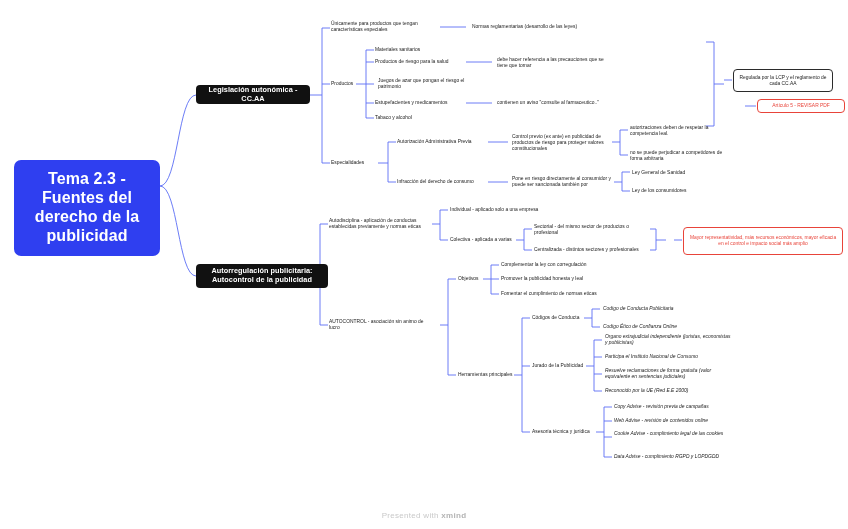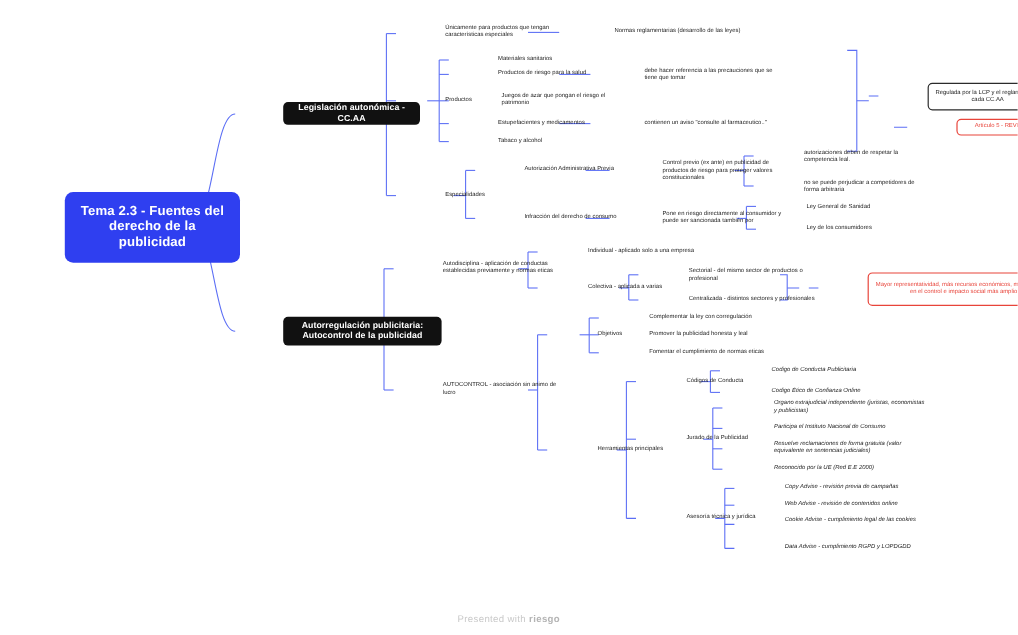--- a/index.html
+++ b/index.html
@@ -19,28 +19,27 @@
   svg.links {
     position: absolute;
     left: 0; top: 0;
     width: 848px; height: 529px;
     pointer-events: none;
   }
   .node {
     position: absolute;
     line-height: 1.18;
     white-space: pre-line;
-    margin-left: 40px;
   }
   
   .root {
     background: #2f3ff0;
     color: #ffffff;
     border-radius: 7px;
-    font-size: 11px;
+    font-size: 16px;
     font-weight: bold;
     text-align: center;
     padding: 10px 8px;
     letter-spacing: .1px;
   }
   
   .pill {
     background: #111111;
     color: #ffffff;
     border-radius: 4px;
@@ -261,15 +260,15 @@
   <div class="node txt it" style="left:605px; top:354px; width:140px;">Participa el Instituto Nacional de Consumo</div>
   <div class="node txt it" style="left:605px; top:368px; width:132px;">Resuelve reclamaciones de forma gratuita (valor equivalente en sentencias judiciales)</div>
   <div class="node txt it" style="left:605px; top:388px; width:140px;">Reconocido por la UE (Red E.E 2000)</div>
 
   <div class="node txt" style="left:532px; top:429px; width:70px;">Asesoría técnica y jurídica</div>
   <div class="node txt it" style="left:614px; top:404px; width:140px;">Copy Advise - revisión previa de campañas</div>
   <div class="node txt it" style="left:614px; top:418px; width:140px;">Web Advise - revisión de contenidos online</div>
   <div class="node txt it" style="left:614px; top:431px; width:120px;">Cookie Advise - cumplimiento legal de las cookies</div>
   <div class="node txt it" style="left:614px; top:454px; width:140px;">Data Advise - cumplimiento RGPD y LOPDGDD</div>
 
-  <div class="footer"><span>Presented with </span><b>riesgo</b></div>
+  <div class="footer"><span>Presented with </span><b>xmind</b></div>
 
 </div>
 
 </body></html>

